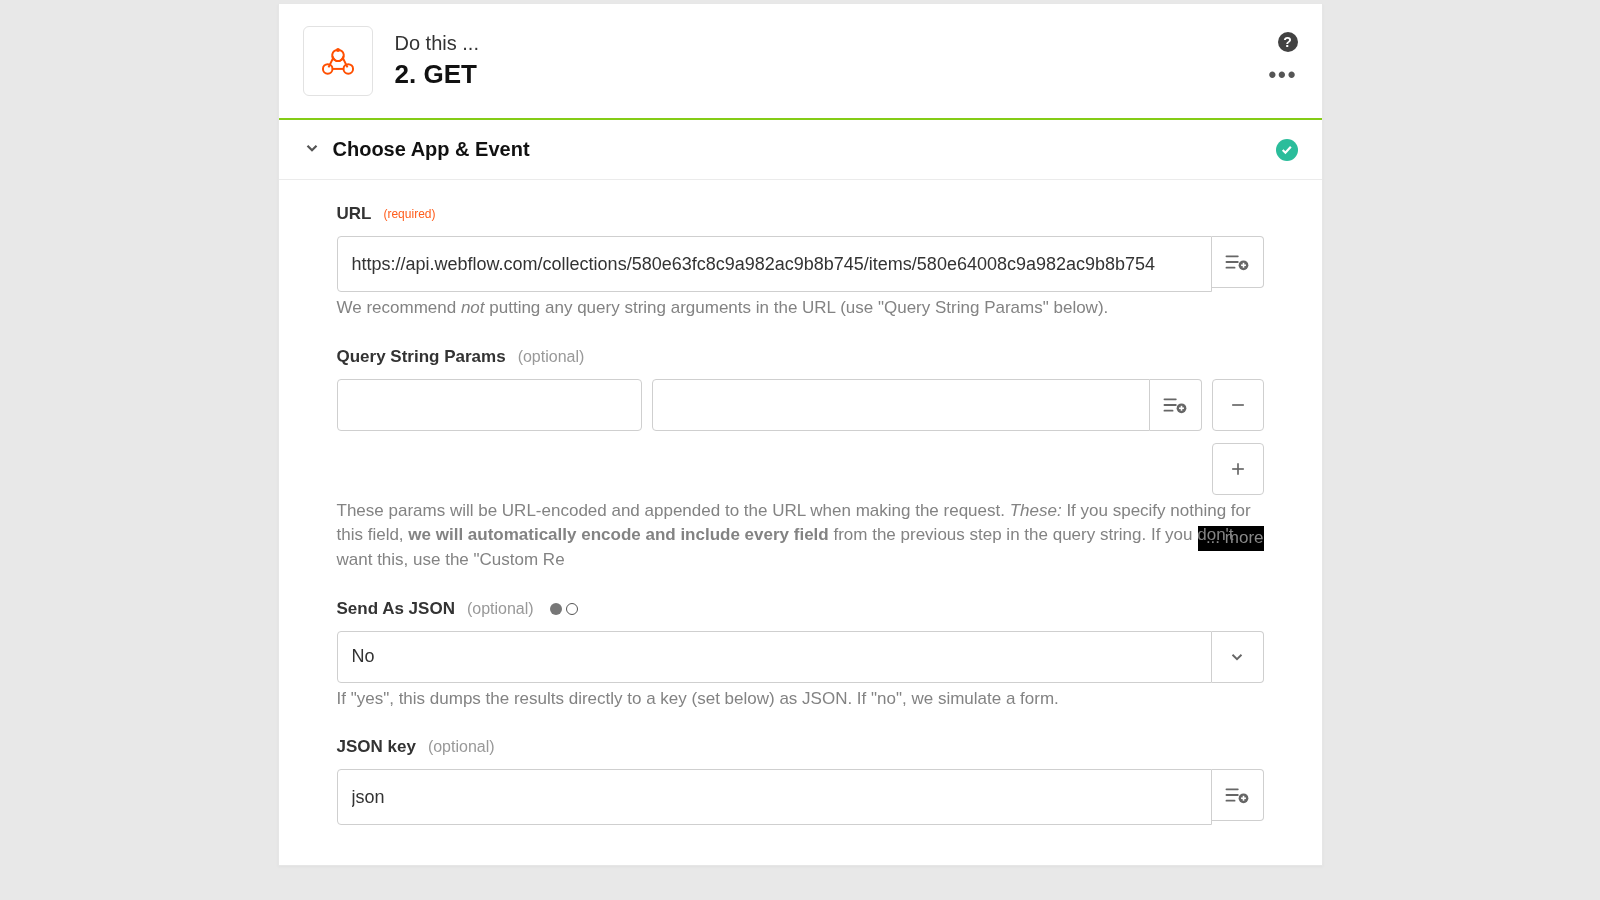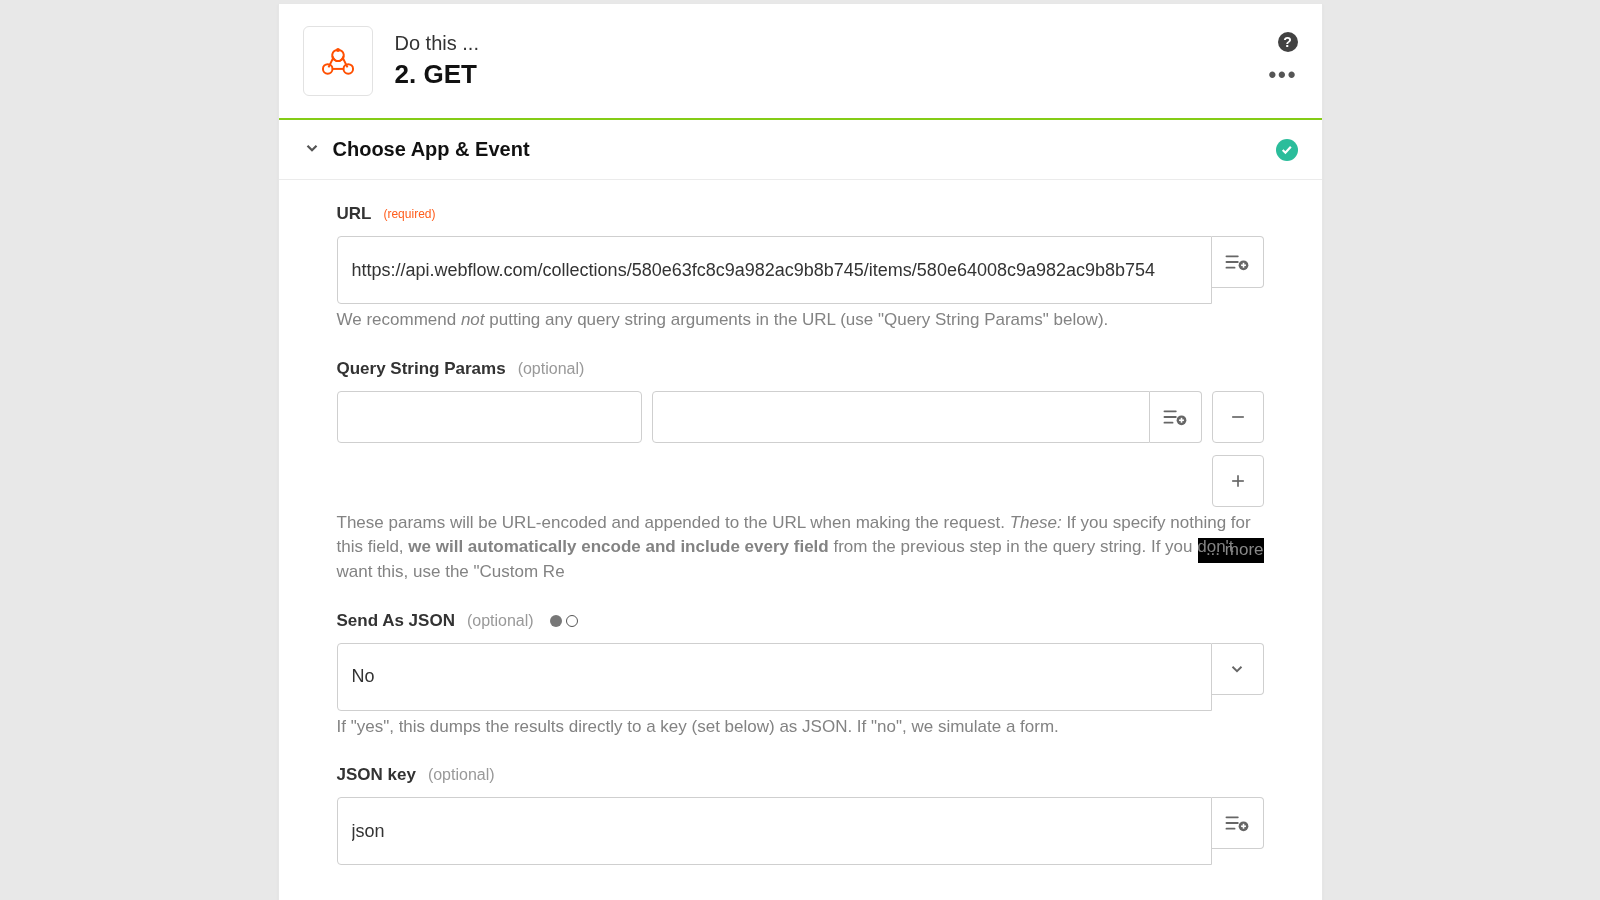--- a/index.html
+++ b/index.html
@@ -121,21 +121,21 @@
   }
   .lbl-required { color: #ff5d1c; font-weight: 400; font-size: 12px; }
   .lbl-optional { color: #999; font-weight: 400; font-size: 16px; }
 
   .input-row {
     display: flex;
     gap: 0;
   }
   .text-input {
     flex: 1;
-    height: 68px;
+    height: 56px;
     border: 1px solid #cfcfcf;
     border-radius: 4px;
     padding: 0 14px;
     font-size: 18px;
     color: #333;
     outline: none;
   }
   .text-input.has-addon { border-top-right-radius: 0; border-bottom-right-radius: 0; }
   .insert-btn {
     width: 52px; height: 52px;
@@ -224,21 +224,21 @@
   }
   .dot.filled { background: #777; }
   .dot.hollow { border: 1.5px solid #555; }
 
   
   .select-row {
     display: flex;
   }
   .select-box {
     flex: 1;
-    height: 68px;
+    height: 52px;
     border: 1px solid #cfcfcf;
     border-radius: 4px 0 0 4px;
     padding: 0 14px;
     font-size: 18px;
     display: flex;
     align-items: center;
     color: #333;
   }
   .select-caret {
     width: 52px; height: 52px;

